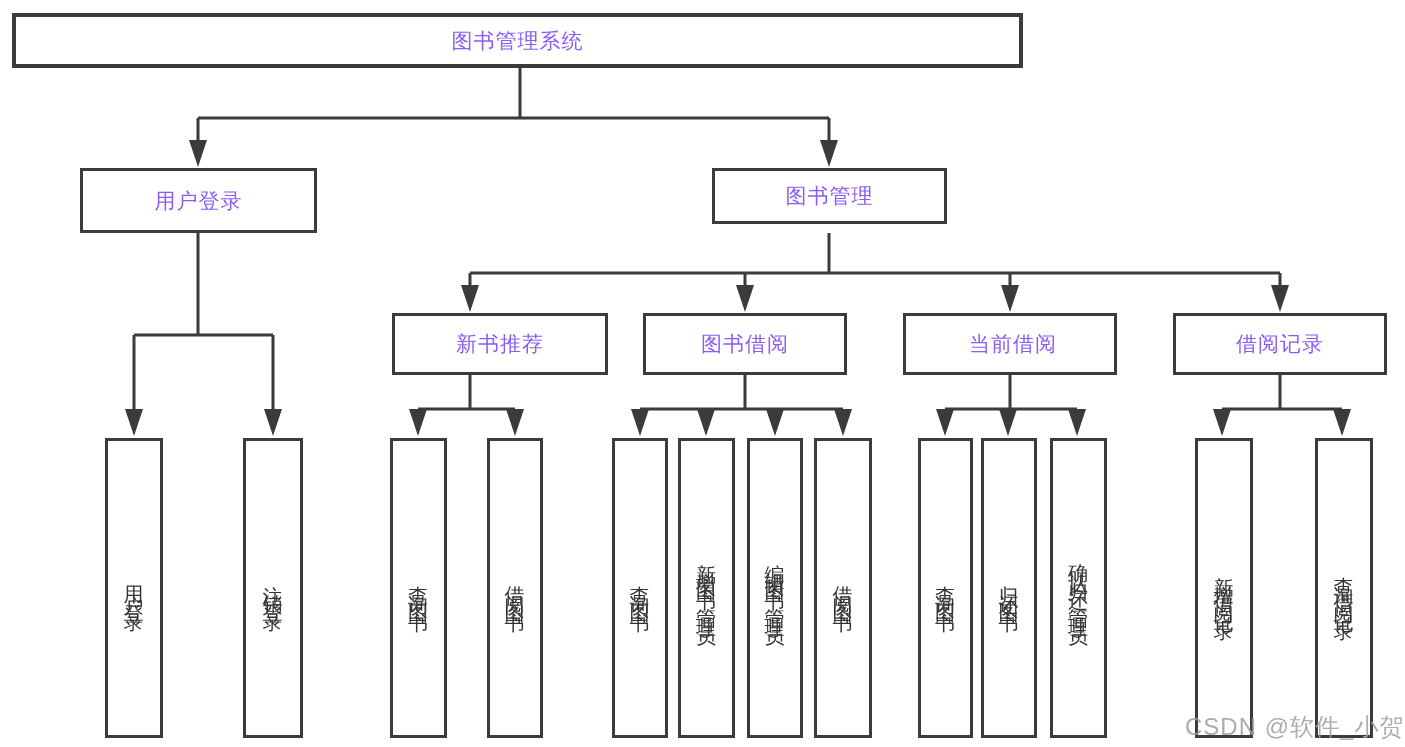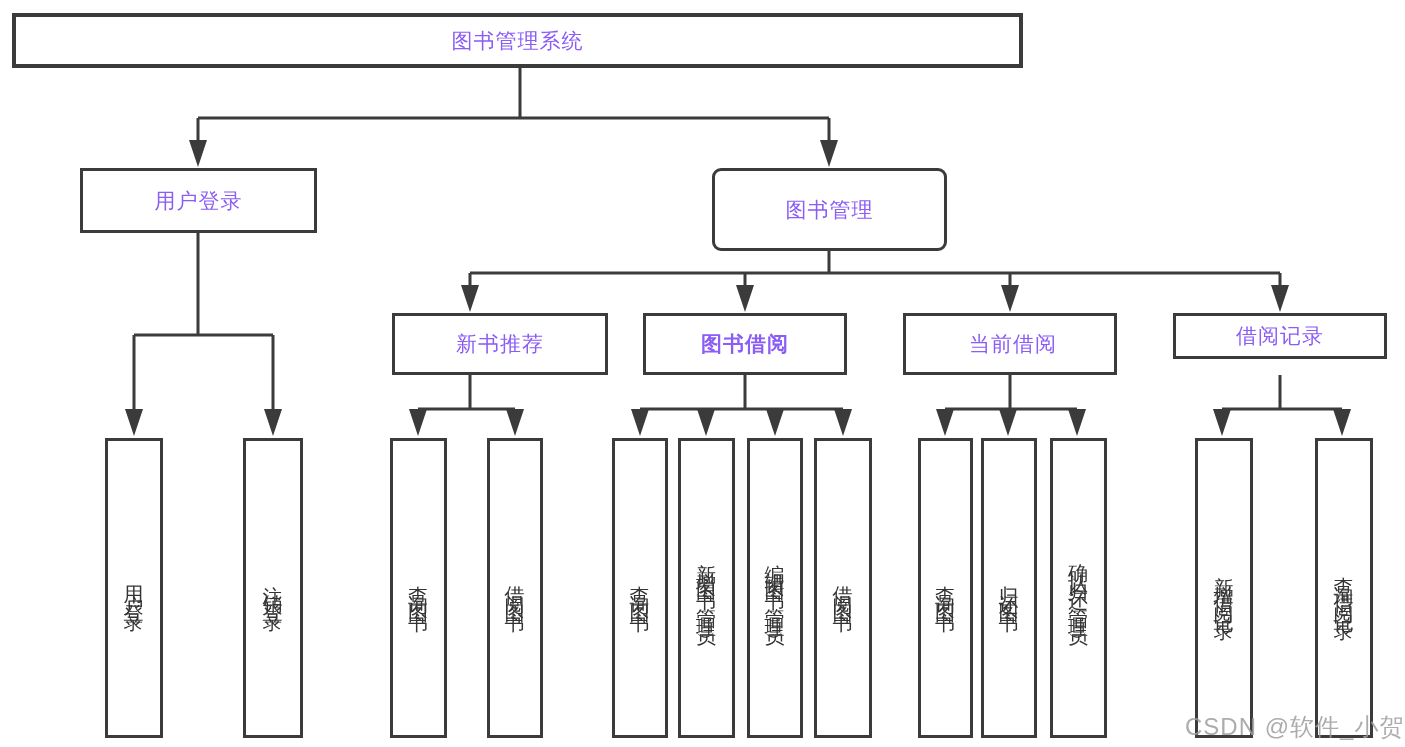--- a/index.html
+++ b/index.html
@@ -72,34 +72,34 @@
     </g>
   </svg>
 
   <div class="node root" style="left:12px;top:13px;width:1011px;height:55px;">
     <span class="hlabel">图书管理系统</span>
   </div>
 
   <div class="node" style="left:80px;top:168px;width:237px;height:65px;">
     <span class="hlabel">用户登录</span>
   </div>
-  <div class="node" style="left:712px;top:168px;width:235px;height:83px;border-radius:9px;">
+  <div class="node" style="left:712px;top:168px;width:235px;height:56px;">
     <span class="hlabel">图书管理</span>
   </div>
 
   <div class="node" style="left:362px;top:313px;width:216px;height:62px;margin-left:30px;">
     <span class="hlabel">新书推荐</span>
   </div>
-  <div class="node" style="left:643px;top:313px;width:204px;height:62px;font-weight:bold;">
+  <div class="node" style="left:643px;top:313px;width:204px;height:62px;">
     <span class="hlabel">图书借阅</span>
   </div>
   <div class="node" style="left:903px;top:313px;width:214px;height:62px;padding-left:6px;">
     <span class="hlabel">当前借阅</span>
   </div>
-  <div class="node" style="left:1173px;top:313px;width:214px;height:46px;">
+  <div class="node" style="left:1173px;top:313px;width:214px;height:62px;">
     <span class="hlabel">借阅记录</span>
   </div>
 
   <div class="node" style="left:105px;top:438px;width:58px;height:300px;">
     <span class="vlabel">用户登录</span>
   </div>
   <div class="node" style="left:243px;top:438px;width:60px;height:300px;">
     <span class="vlabel">注销登录</span>
   </div>
 

